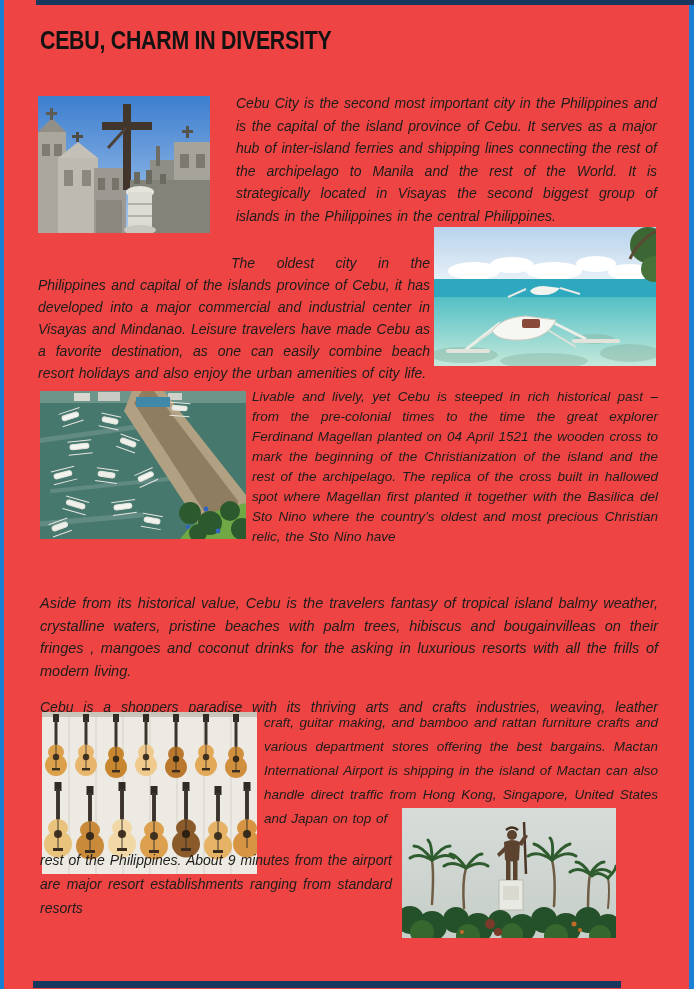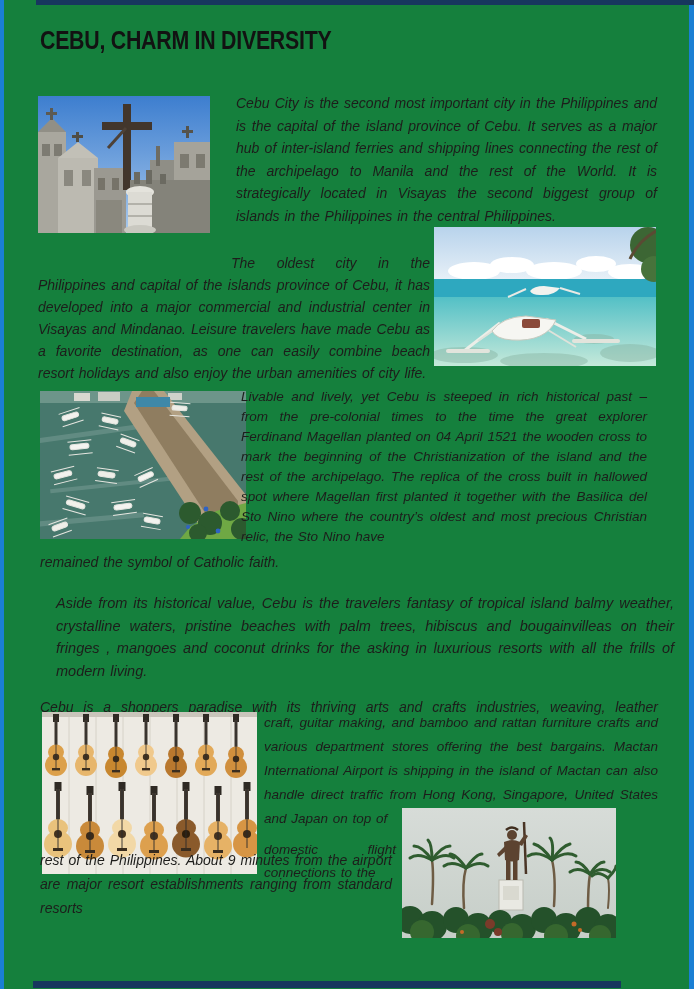--- a/index.html
+++ b/index.html
@@ -3,43 +3,43 @@
 <meta charset="utf-8">
 <style>
   :root{
     --border-blue:#1a7fd4;
     --bar-navy:#17375e;
     --ink:#1d1d1b;
   }
   *{box-sizing:border-box;margin:0;padding:0;}
   html,body{background:#ffffff;}
   body{font-family:"Liberation Sans",sans-serif;}
-  .page{position:relative;width:694px;height:989px;background:#15803d;overflow:hidden;}
+  .page{position:relative;width:694px;height:989px;background:#ef4444;overflow:hidden;}
   .edge{position:absolute;}
   .edge-left{left:0;top:0;width:4px;height:989px;background:var(--border-blue);}
   .edge-right{right:0;top:0;width:5px;height:989px;background:var(--border-blue);}
   .bar-top{left:36px;right:0;top:0;height:5px;background:var(--bar-navy);}
   .bar-bottom{left:33px;width:588px;bottom:1px;height:7px;background:var(--bar-navy);}
   .title{
     position:absolute;left:40px;top:25px;width:640px;
     font-size:26px;font-weight:700;color:#121212;
     transform:scaleX(.82);transform-origin:left top;
     letter-spacing:-.3px;white-space:nowrap;
   }
   .para{
     position:absolute;color:var(--ink);
     font-style:italic;text-align:justify;
     font-size:13.5px;line-height:22px;
     word-spacing:1px;
   }
   .p1{left:236px;top:92px;width:421px;font-size:14px;line-height:22.5px;}
   .p2{left:38px;top:229px;width:392px;font-size:14px;text-indent:193px;margin-top:23px;}
-  .p3a{left:241px;top:387px;width:406px;line-height:20px;}
+  .p3a{left:252px;top:387px;width:406px;line-height:20px;}
   .p3b{left:40px;top:551px;width:612px;font-size:14px;text-align:left;}
-  .p4{left:56px;top:592px;width:618px;font-size:14.5px;line-height:22.5px;}
+  .p4{left:40px;top:592px;width:618px;font-size:14.5px;line-height:22.5px;}
   .p5a{left:40px;top:688px;width:618px;font-size:14px;text-align-last:justify;white-space:nowrap;margin-top:8px;}
   .p5b{left:264px;top:711px;width:394px;line-height:24px;}
   .p5c{left:264px;top:838px;width:132px;line-height:23px;}
   .p5d{left:40px;top:848px;width:352px;font-size:14px;line-height:24px;}
   .fig{position:absolute;overflow:hidden;}
   .fig svg{display:block;}
   .fig-church{left:38px;top:96px;width:172px;height:137px;}
   .fig-beach{left:434px;top:227px;width:222px;height:139px;}
   .fig-harbor{left:40px;top:391px;width:206px;height:148px;}
   .fig-guitars{left:42px;top:712px;width:215px;height:162px;}
@@ -257,21 +257,20 @@
         <g transform="rotate(4 140 18)">
             <rect x="132" y="15" width="15" height="4.5" rx="2" fill="#eeeee8"></rect>
             <line x1="130" y1="12" x2="150" y2="12"></line>
             <line x1="130" y1="25" x2="150" y2="25"></line>
           </g>
       </g>
     </svg>
   </div>
 
   <p class="para p3a">Livable and lively, yet Cebu is steeped in  rich historical past – from the pre-colonial times to the time the great explorer Ferdinand Magellan planted on 04 April 1521 the wooden cross to mark the beginning of the Christianization of the island and the rest of the archipelago. The replica of the cross built in hallowed spot where Magellan first planted it together with the Basilica  del Sto Nino where the country’s oldest and most precious Christian relic, the Sto Nino have</p>
-  <p class="para p3b">remained the symbol of Catholic faith.</p>
 
   <p class="para p4">Aside  from its historical value, Cebu is the travelers fantasy of tropical island  balmy weather, crystalline waters, pristine beaches with palm trees, hibiscus and bougainvilleas on their fringes , mangoes and coconut drinks for the asking in luxurious resorts with all the frills of modern living.</p>
 
   <p class="para p5a">Cebu is a shoppers paradise with its thriving arts and crafts industries,  weaving, leather</p>
 
   <div class="fig fig-guitars">
     <svg width="215" height="162" viewBox="0 0 215 162" xmlns="http://www.w3.org/2000/svg">
       <rect width="215" height="162" fill="#edeae3"></rect>
       <g stroke="#d6d2c8" stroke-width="1">
         <line x1="27" y1="0" x2="27" y2="162"></line>
@@ -411,21 +410,20 @@
             <ellipse cx="0" cy="46" rx="10" ry="9" fill="#d79544"></ellipse>
             <ellipse cx="0" cy="62" rx="14" ry="13.5" fill="#d79544"></ellipse>
             <circle cx="0" cy="52" r="4" fill="#3a2a18"></circle>
             <line x1="0" y1="7" x2="0" y2="66" stroke="#2b2b2b" stroke-width=".9"></line>
           </g>
       </g>
     </svg>
   </div>
 
   <p class="para p5b">craft, guitar making, and bamboo and rattan furniture crafts and various department stores offering the best bargains.  Mactan International Airport is shipping in the island of Mactan can also handle direct traffic from Hong Kong, Singapore, United States and Japan on top of</p>
-  <p class="para p5c">domestic flight connections to the</p>
 
   <div class="fig fig-statue">
     <svg width="214" height="130" viewBox="0 0 214 130" xmlns="http://www.w3.org/2000/svg">
       <defs>
         <linearGradient id="sky3" x1="0" y1="0" x2="0" y2="1">
           <stop offset="0" stop-color="#d7dcd8"></stop>
             <stop offset="1" stop-color="#c6cec8"></stop>
         </linearGradient>
       </defs>
       <rect width="214" height="130" fill="url(#sky3)"></rect>

